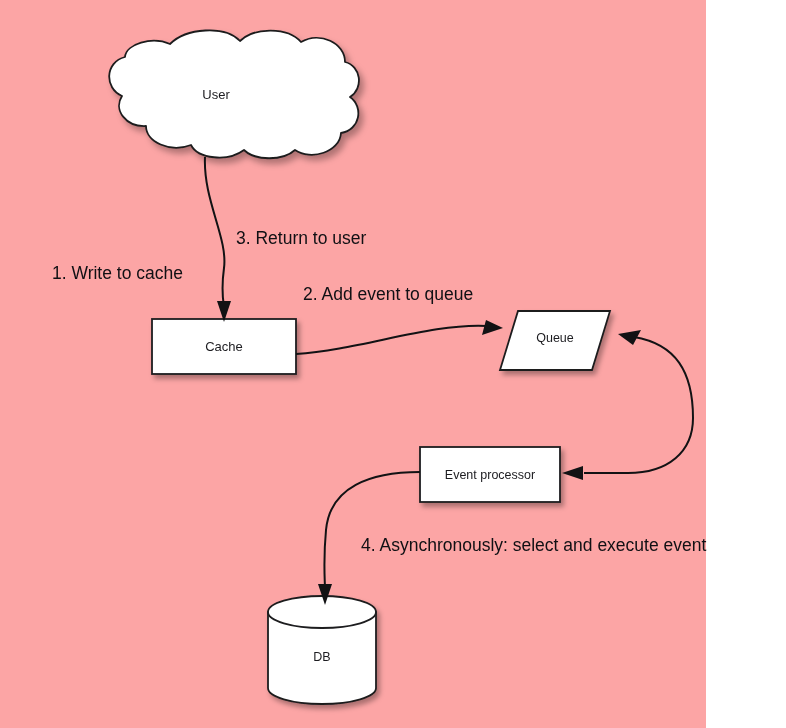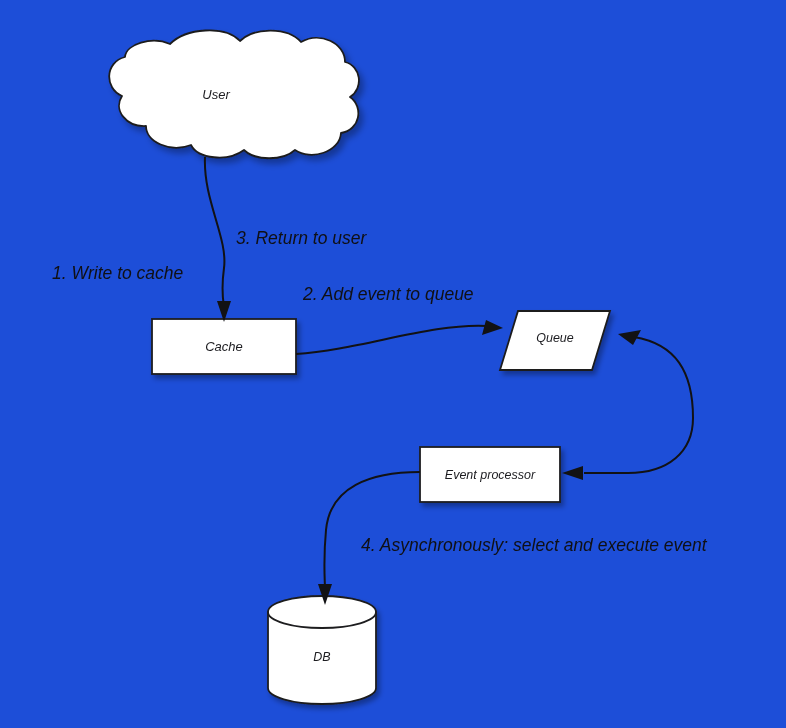--- a/index.html
+++ b/index.html
@@ -9,24 +9,23 @@
     background: #ffffff;
   }
   body {
     width: 786px;
     height: 728px;
     font-family: "Liberation Sans", sans-serif;
     overflow: hidden;
   }
   #diagram-root {
     position: relative;
-    width: 786px;
+    width: 706px;
     height: 728px;
-    background: #1d4ed8;
-    font-style: italic;
+    background: #fca5a5;
   }
   #diagram-svg {
     position: absolute;
     top: 0;
     left: 0;
     width: 786px;
     height: 728px;
     display: block;
   }
   .node-label {

